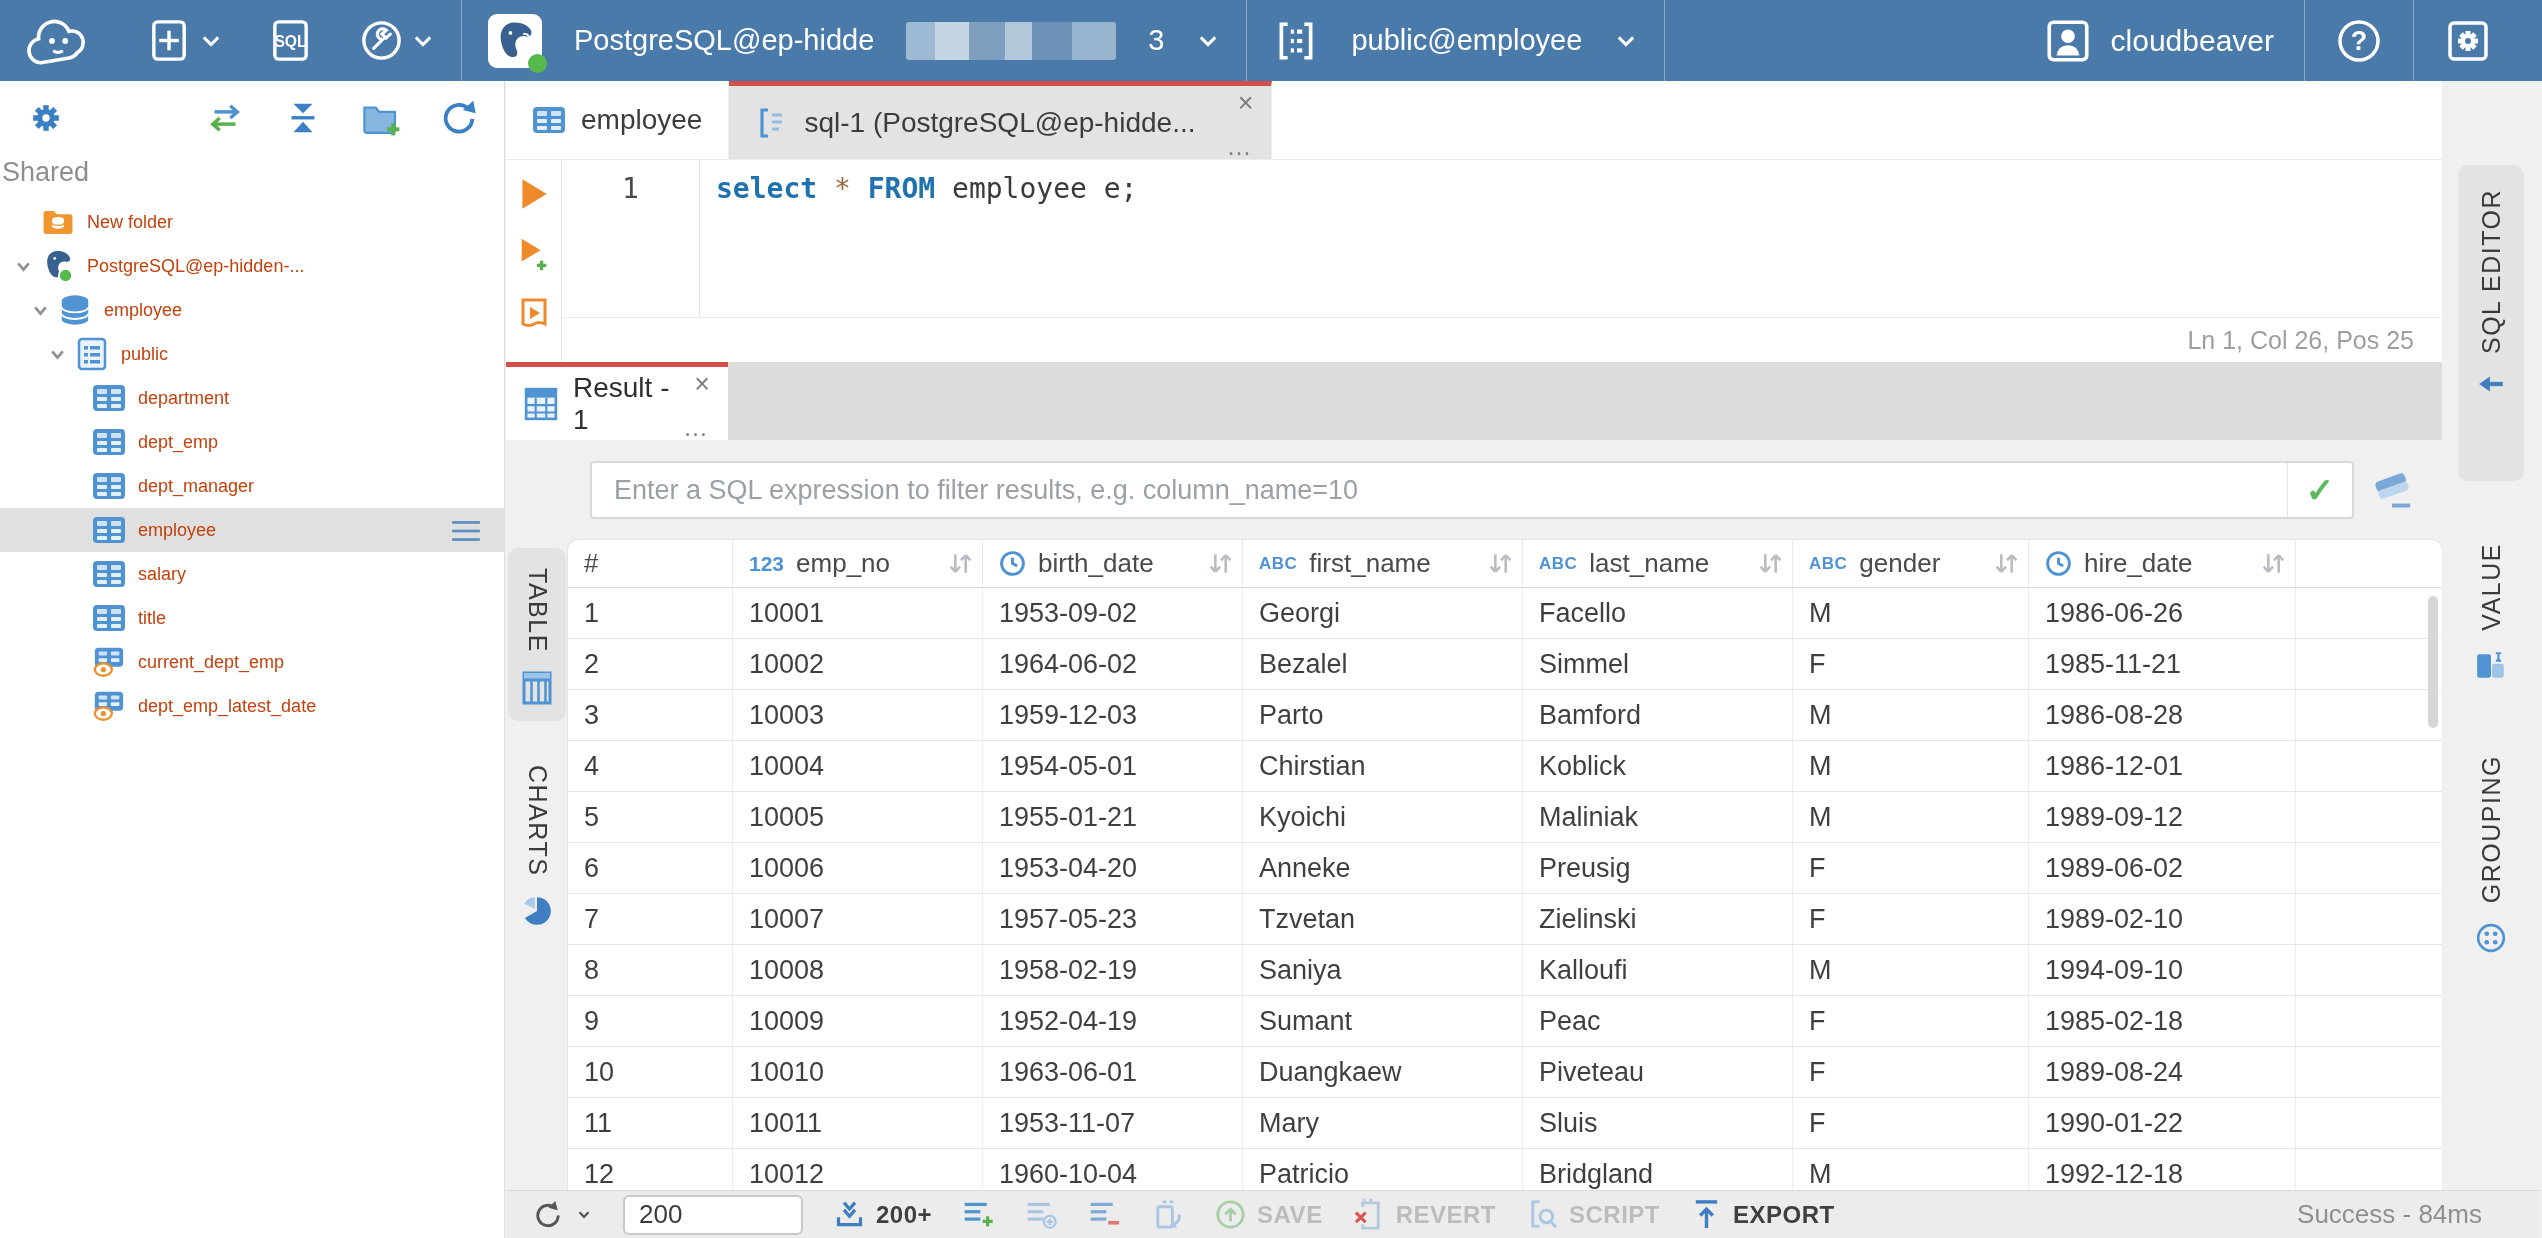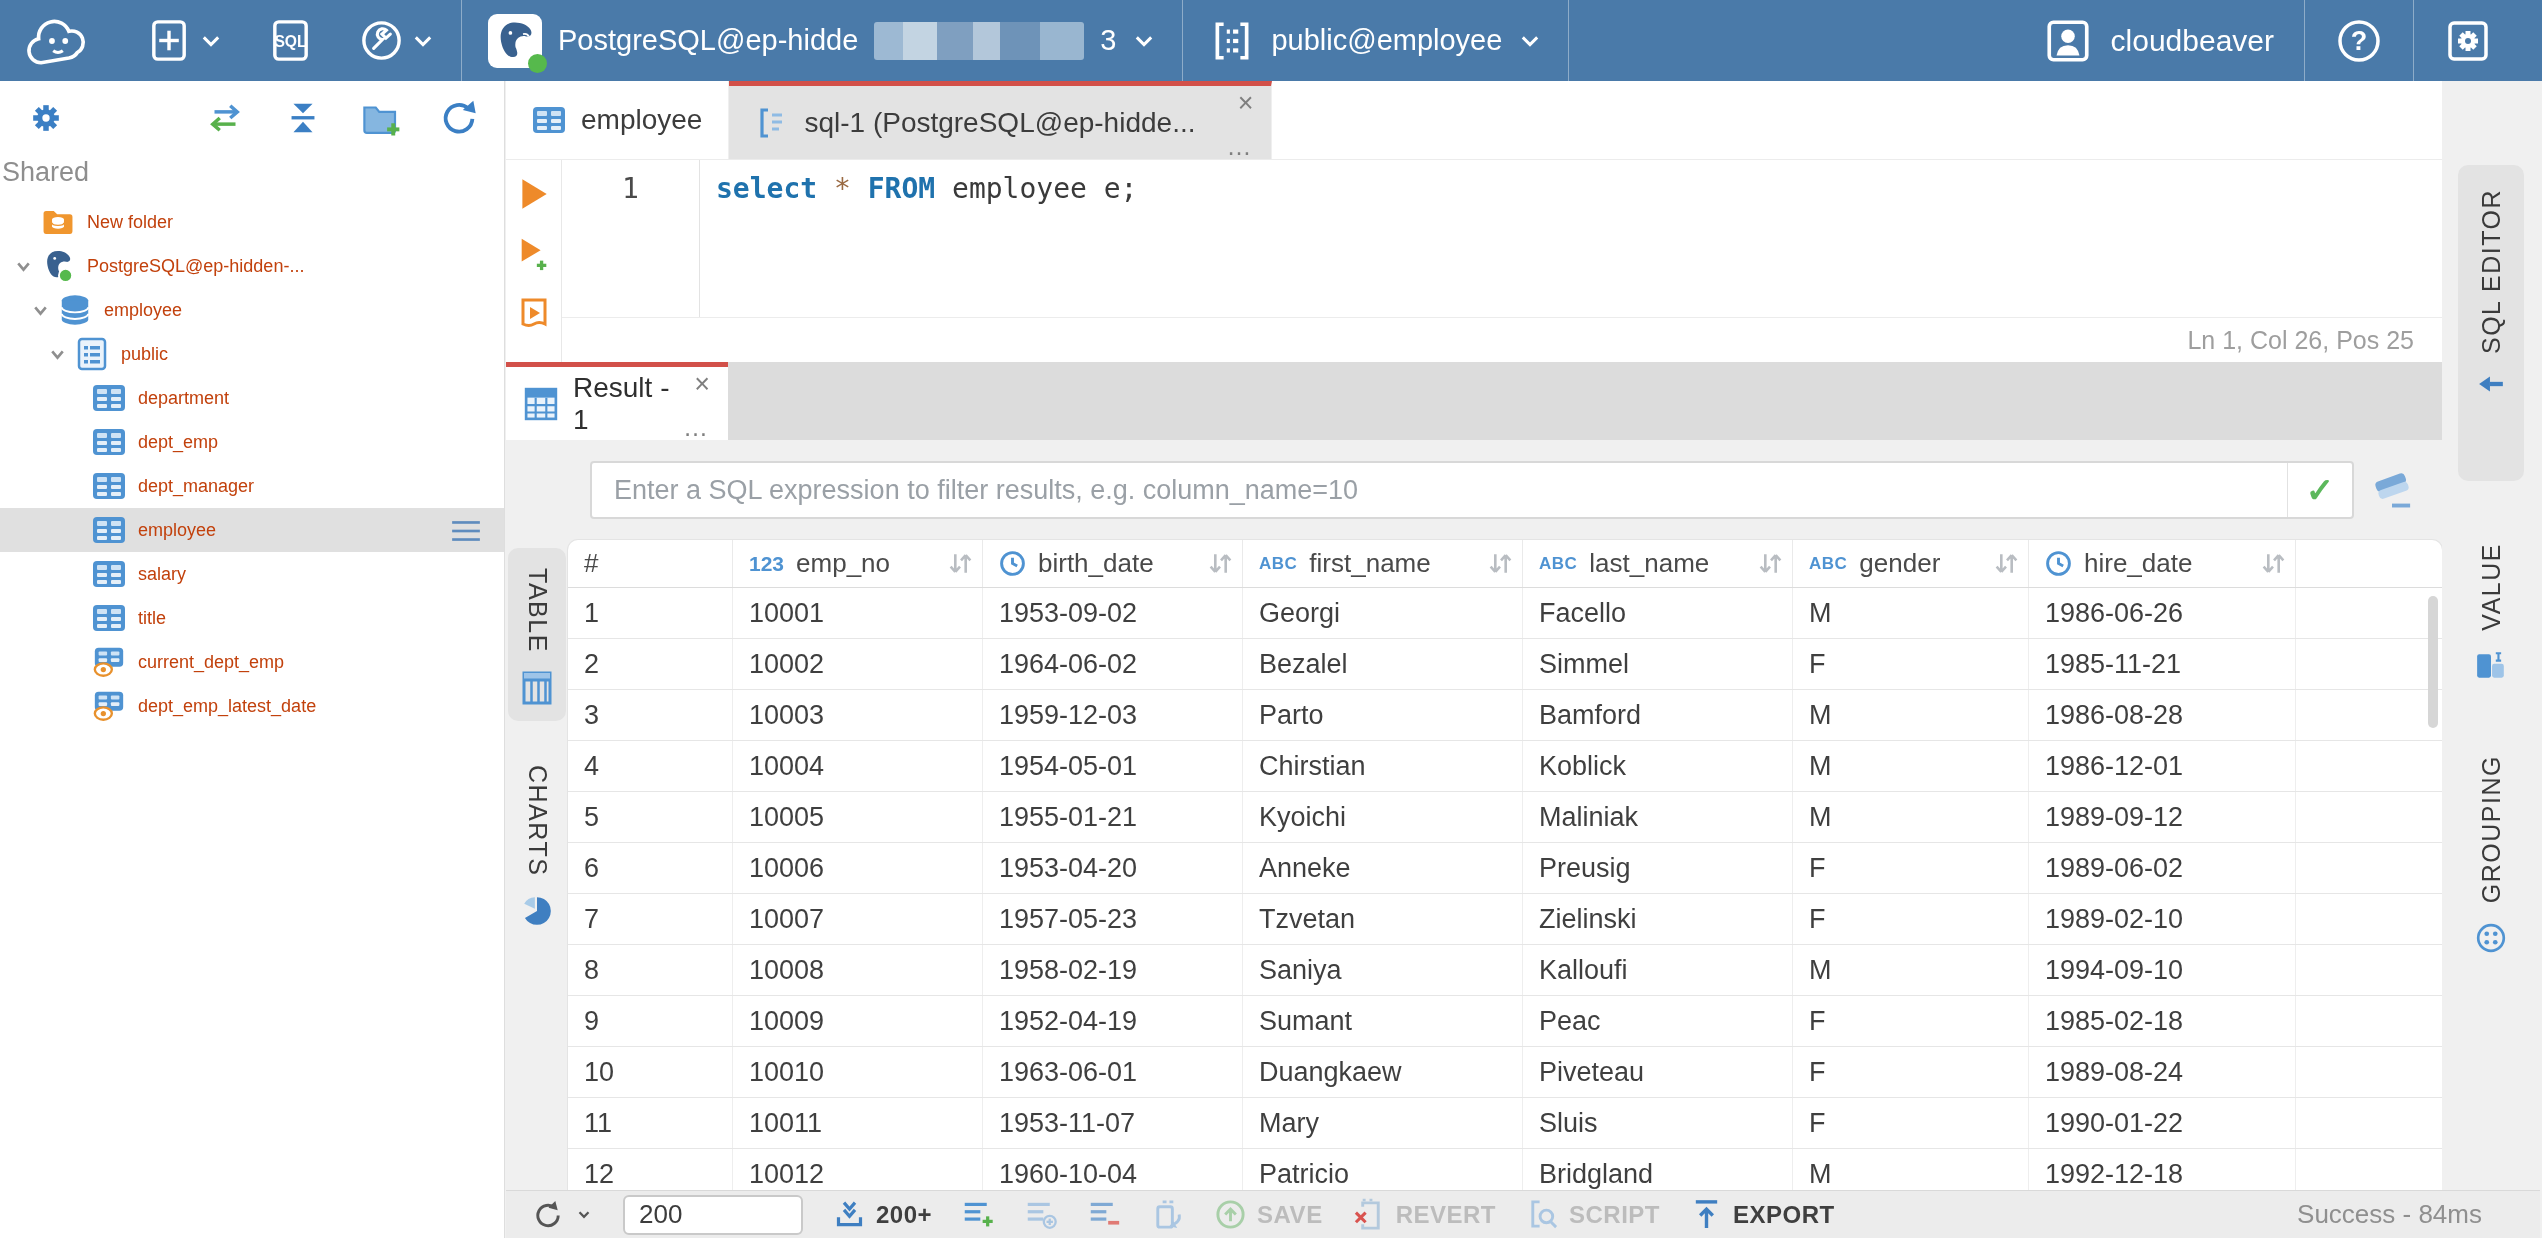--- a/index.html
+++ b/index.html
@@ -10,21 +10,21 @@
   
   .topbar{position:absolute;left:0;top:0;width:2542px;height:81px;background:#4a7aa9;
           display:flex;align-items:center;color:#fff;}
   .logo{margin-left:18px;}
   .logo svg{width:80px;height:58px;}
   .tb-group{display:flex;align-items:center;margin-left:48px;gap:44px;}
   .tb-btn{display:flex;align-items:center;gap:6px;cursor:pointer;}
   .tb-btn svg.main{width:47px;height:47px;}
   .chev svg{width:24px;height:24px;}
   .tb-sep{width:1px;height:81px;background:rgba(255,255,255,.38);margin:0 26px;}
-  .tb-select{display:flex;align-items:center;gap:16px;font-size:29px;cursor:pointer;}
+  .tb-select{display:flex;align-items:center;gap:32px;font-size:29px;cursor:pointer;}
   .pgbadge{width:54px;height:54px;background:#fff;border-radius:9px;position:relative;
            display:flex;align-items:center;justify-content:center;}
   .pgbadge svg{width:46px;height:46px;}
   .statusdot{position:absolute;right:-5px;bottom:-5px;width:19px;height:19px;border-radius:50%;
              background:#56b94c;}
   .censor{width:210px;height:38px;border-radius:3px;
      background:linear-gradient(90deg,#9db9d3 0 14%,#c3d4e2 14% 30%,#7f9fc0 30% 47%,#b3c7da 47% 60%,#6e93b8 60% 79%,#99b6d0 79% 100%);}
   .tb-right{margin-left:auto;display:flex;align-items:center;}
   .user-btn{display:flex;align-items:center;gap:18px;font-size:30px;cursor:pointer;}
   .user-btn svg{width:50px;height:50px;}

